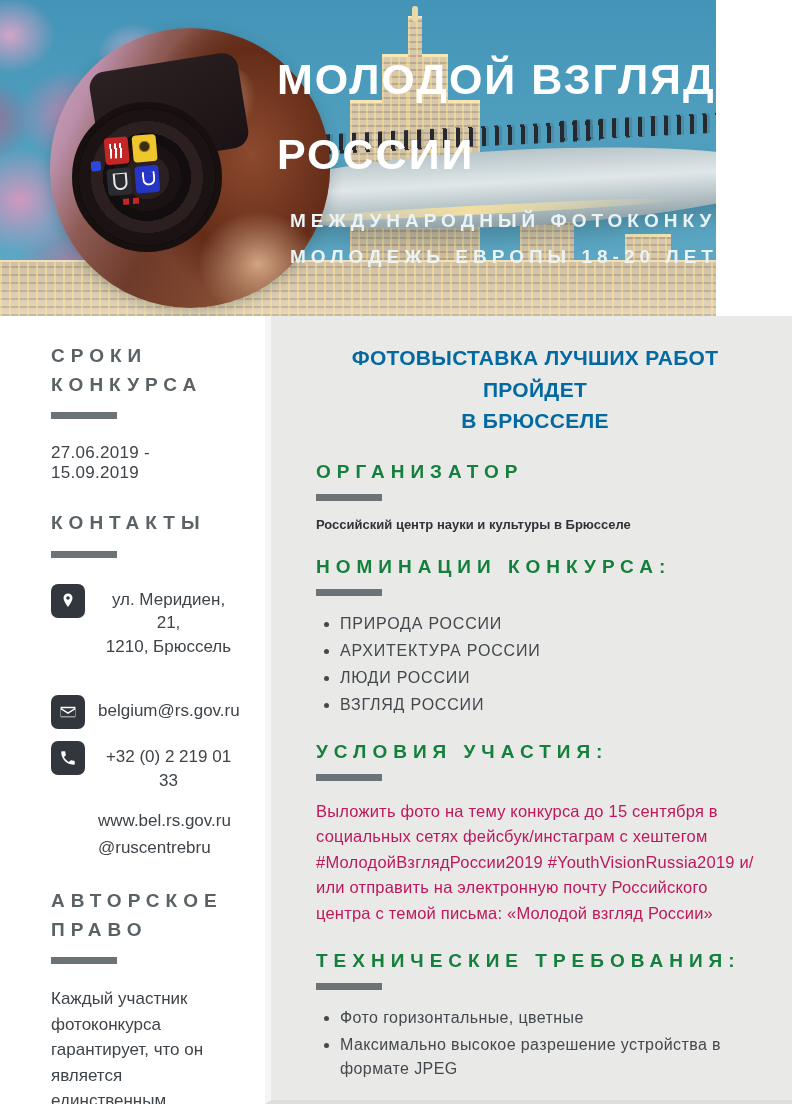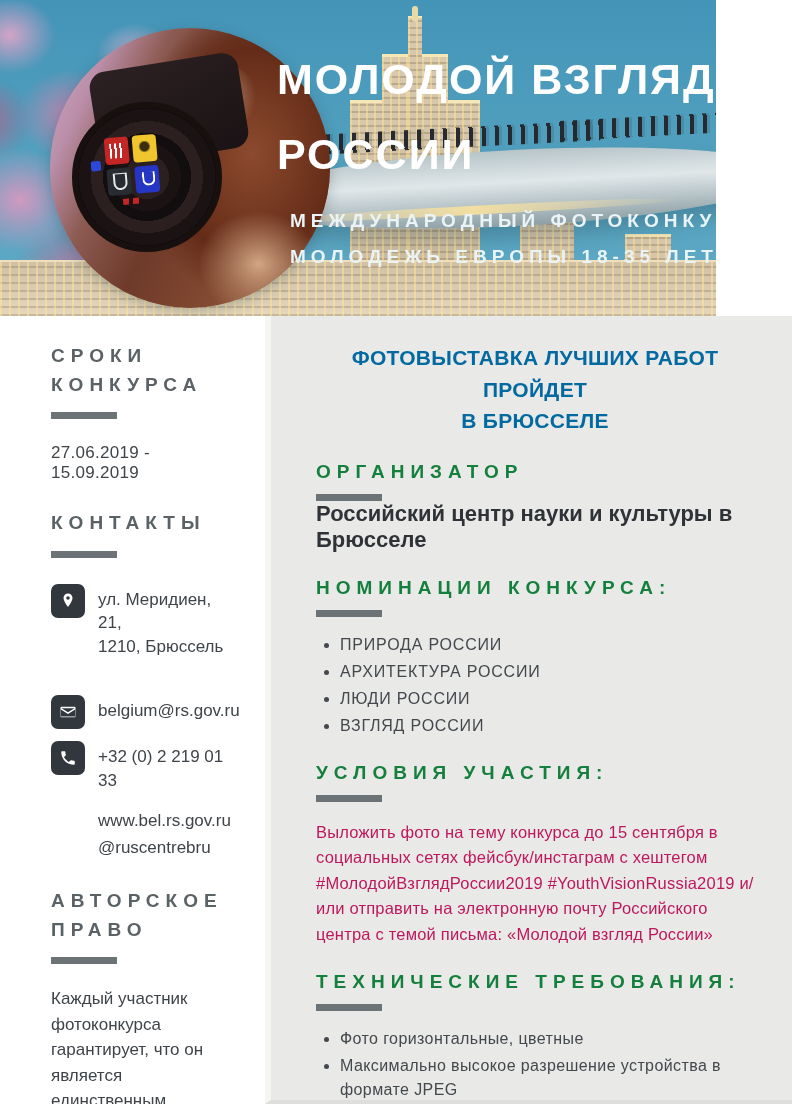--- a/index.html
+++ b/index.html
@@ -87,34 +87,34 @@
   .content { display:flex; width:792px; height:788px; }
   .sidebar { width:265px; background:#ffffff; padding:26px 26px 20px 51px; }
   .main { flex:1; background:#e9e9e7; border-left:6px solid #f5f5f3; border-bottom:4px solid #dededc;
           padding:26px 38px 20px 45px; }
 
   .side-heading { font-size:19px; font-weight:bold; letter-spacing:6px; line-height:1.5; color:#5b6266; }
   .rule { width:66px; height:7px; background:#6b7377; margin:13px 0 0 0; }
   .dates { font-size:17px; color:#3f4449; margin-top:24px; letter-spacing:.3px; }
   .contacts-heading { margin-top:26px; }
   .contact-list { margin-top:26px; }
-  .contact-row { display:flex; align-items:flex-start; margin-bottom:12px; }
+  .contact-row { display:flex; align-items:flex-start; margin-bottom:12px;text-align:center; }
   .contact-row.addr { margin-bottom:36px; }
   .cicon { flex:0 0 34px; width:34px; height:34px; background:#31373d; border-radius:7px;
            display:flex; align-items:center; justify-content:center; margin-right:13px; }
   .cicon svg { width:18px; height:18px; fill:#fff; }
   .ctext { font-size:17px; color:#3f4449; line-height:1.4; padding-top:4px; }
   .web-block { margin:16px 0 0 47px; font-size:17px; color:#3f4449; line-height:1.55; }
   .copyright-heading { margin-top:26px; }
   .copyright-text { font-size:17px; color:#3f4449; line-height:1.5; margin-top:22px; }
 
   .banner { text-align:center; font-size:21px; font-weight:bold; color:#0369a1; line-height:1.5; letter-spacing:.3px; }
   .m-heading { font-size:19px; font-weight:bold; letter-spacing:6px; color:#15803d; margin-top:24px; white-space:nowrap; }
   .m-rule { width:66px; height:7px; background:#6b7377; margin-top:11px; }
-  .org-name { font-size:22px; font-weight:bold; color:#2f3338; }
+  .org-name { font-size:13px; font-weight:bold; color:#2f3338; margin-top:16px; }
   ul.blist { margin:16px 0 0 24px; }
   ul.blist li { font-size:16px; color:#43484d; line-height:1.5; margin-bottom:3px; letter-spacing:.4px; }
   ul.blist.upper li { letter-spacing:.8px; }
   .paragraph { font-size:16.5px; color:#be185d; line-height:1.55; margin-top:18px; letter-spacing:.2px; }
 </style>
 </head>
 <body>
 
 <div class="page">
 
@@ -149,21 +149,21 @@
         <span class="logo-dots"></span>
       </div>
     </div>
 
     <div class="title-block">
       <div class="title-line1">МОЛОДОЙ ВЗГЛЯД</div>
       <div class="title-line2">РОССИИ</div>
     </div>
     <div class="subtitle-block">
       <div class="subtitle-line">МЕЖДУНАРОДНЫЙ ФОТОКОНКУРС</div>
-      <div class="subtitle-line">МОЛОДЕЖЬ ЕВРОПЫ 18-35 ЛЕТ</div>
+      <div class="subtitle-line">МОЛОДЕЖЬ ЕВРОПЫ 18-20 ЛЕТ</div>
     </div>
   </div>
 
   <div class="content">
 
     <div class="sidebar">
       <div class="side-heading">СРОКИ КОНКУРСА</div>
       <div class="rule"></div>
       <div class="dates">27.06.2019 - 15.09.2019</div>
 

